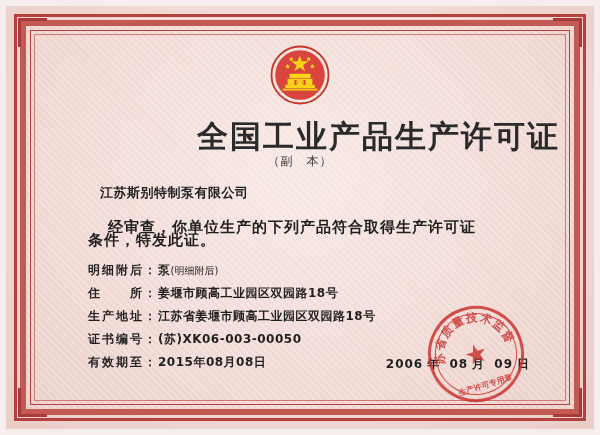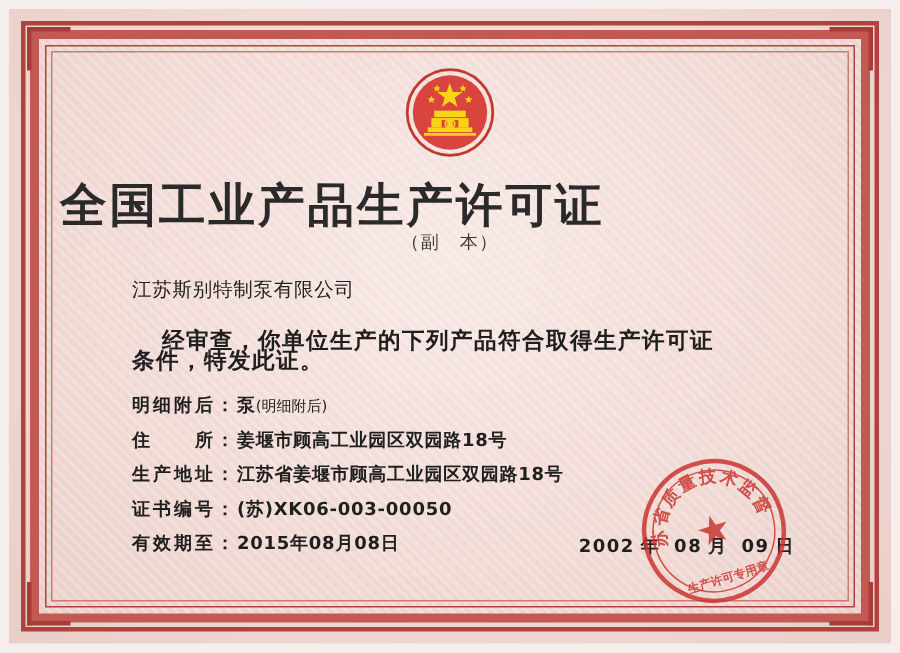--- a/index.html
+++ b/index.html
@@ -106,21 +106,21 @@
     transform: translateX(-50%);
     width: 62px;
     height: 62px;
   }
 
   .title {
     position: absolute;
     top: 78px;
     left: 0;
     right: 0;
-    text-align: left;
+    text-align: right;
     font-family: "DejaVu Sans", sans-serif;
     font-size: 31px;
     font-weight: bold;
     letter-spacing: 2px;
     color: #2a2a2a;
     white-space: nowrap;
   }
 
   .subtitle {
     position: absolute;
@@ -129,23 +129,23 @@
     right: 0;
     text-align: center;
     font-size: 12px;
     color: #3a3a3a;
     letter-spacing: 1px;
   }
 
   .company {
     position: absolute;
     top: 146px;
-    left: 48px;
+    left: 60px;
     font-size: 13px;
-    font-weight: normal;
+    font-weight: bold;
     color: #1f1f1f;
     letter-spacing: 0.5px;
   }
 
   .body-line1 {
     position: absolute;
     top: 168px;
     left: 68px;
     font-size: 15px;
     font-weight: bold;
@@ -314,21 +314,21 @@
       <div class="field-row">
         <span class="field-label">证书编号：</span><span class="field-value">(苏)XK06-003-00050</span>
       </div>
       <div class="field-row">
         <span class="field-label">有效期至：</span><span class="field-value">2015年08月08日</span>
       </div>
     </div>
 
     <div class="date-row">
       <div class="date-right">
-        <span>2002</span><span>年</span>
+        <span>2006</span><span>年</span>
         <span>08</span><span>月</span>
         <span>09</span><span>日</span>
       </div>
     </div>
 
 
     <div class="seal">
       <div class="ring"></div>
       <div class="ring2"></div>
       <svg viewBox="0 0 100 100" style="position:absolute;inset:0;width:100%;height:100%">

